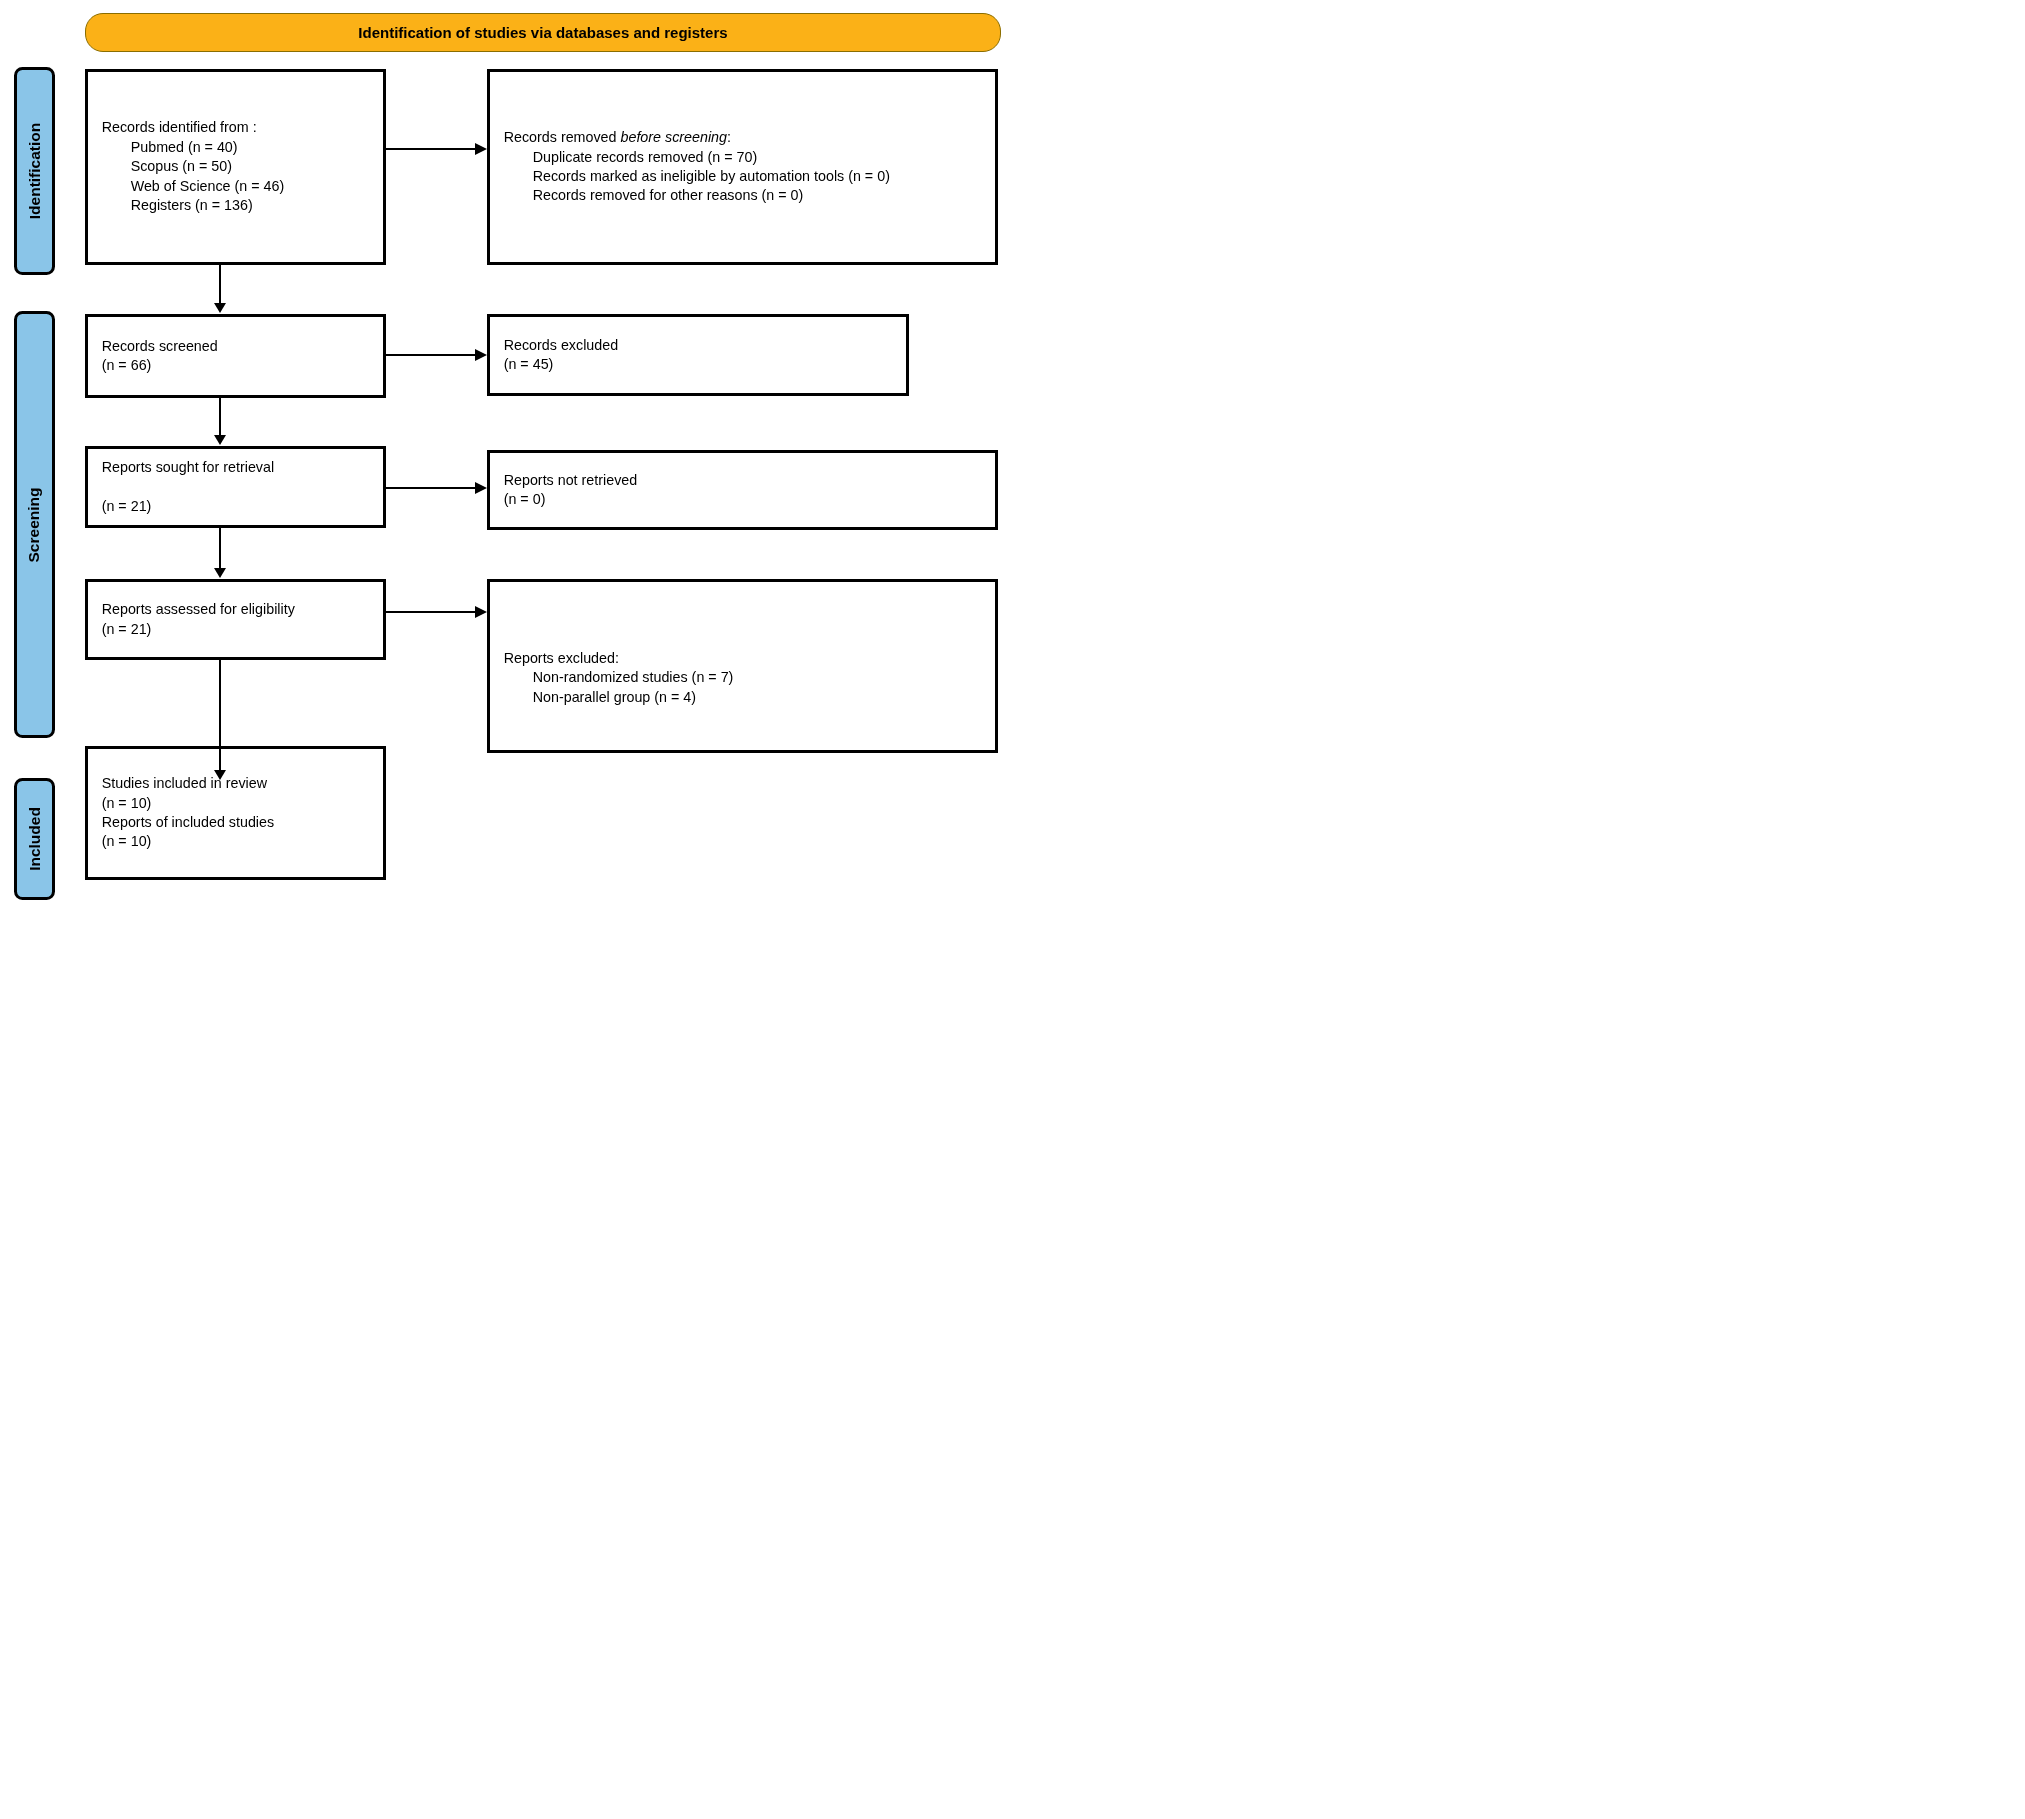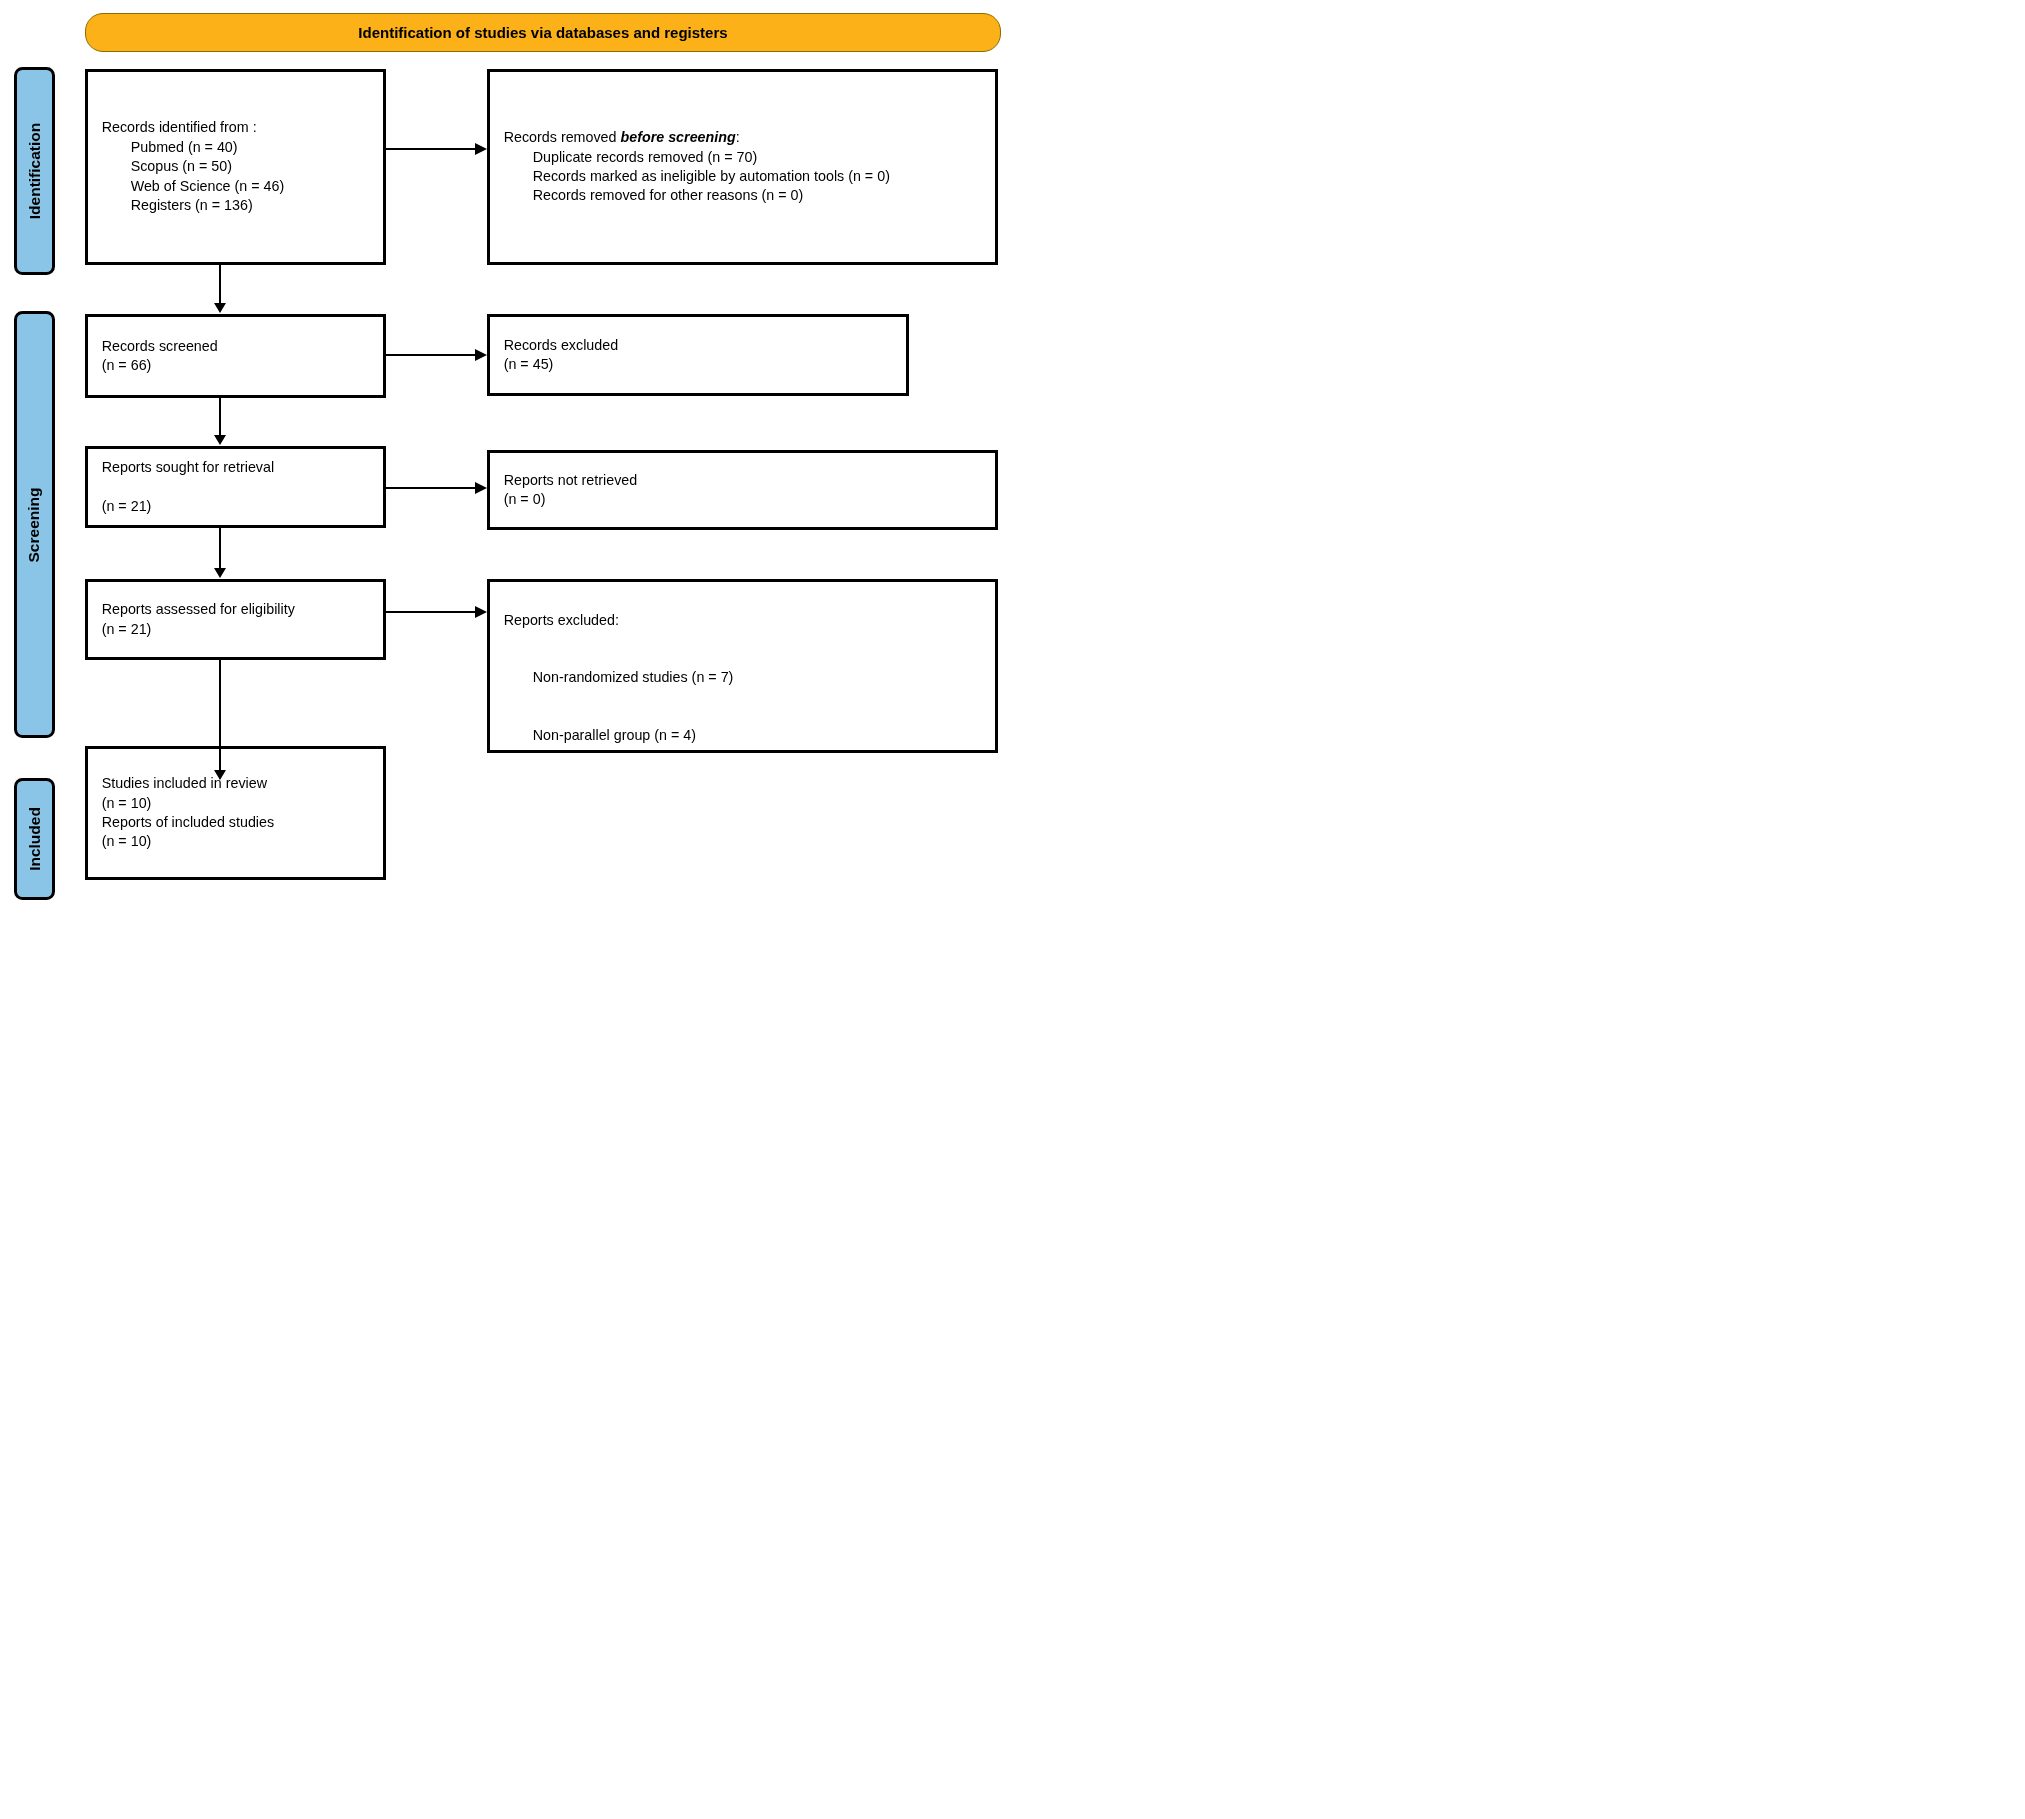--- a/index.html
+++ b/index.html
@@ -40,36 +40,36 @@
     position: absolute;
     background: #ffffff;
     border: 3px solid #000;
     box-sizing: border-box;
     display: flex; flex-direction: column; justify-content: center;
     padding: 4.8px 6px 4.8px 13.7px;
     font-size: 14.3px;
     line-height: 1.36;
   }
   .box .indent { padding-left: 29px; }
-  .box.top-align { justify-content: space-between; padding-top: 29px; }
+  .box.top-align { justify-content: center; padding-top: 29px; }
   .hline { position: absolute; height: 1.8px; background: #000; }
   .vline { position: absolute; width: 1.8px; background: #000; }
   .head-right {
     position: absolute; width: 0; height: 0;
     border-top: 6px solid transparent;
     border-bottom: 6px solid transparent;
     border-left: 12px solid #000;
   }
   .head-down {
     position: absolute; width: 0; height: 0;
     border-left: 6px solid transparent;
     border-right: 6px solid transparent;
     border-top: 10.7px solid #000;
   }
-  i { font-style: italic; font-weight: bold; }
+  i { font-style: italic; }
 </style>
 </head>
 <body>
 
 <div id="canvas">
 
   <div class="banner">Identification of studies via databases and registers</div>
 
   <div class="stage" style="left:14.3px; top:67px; height:208px;">
     <span class="vtext">Identification</span>

